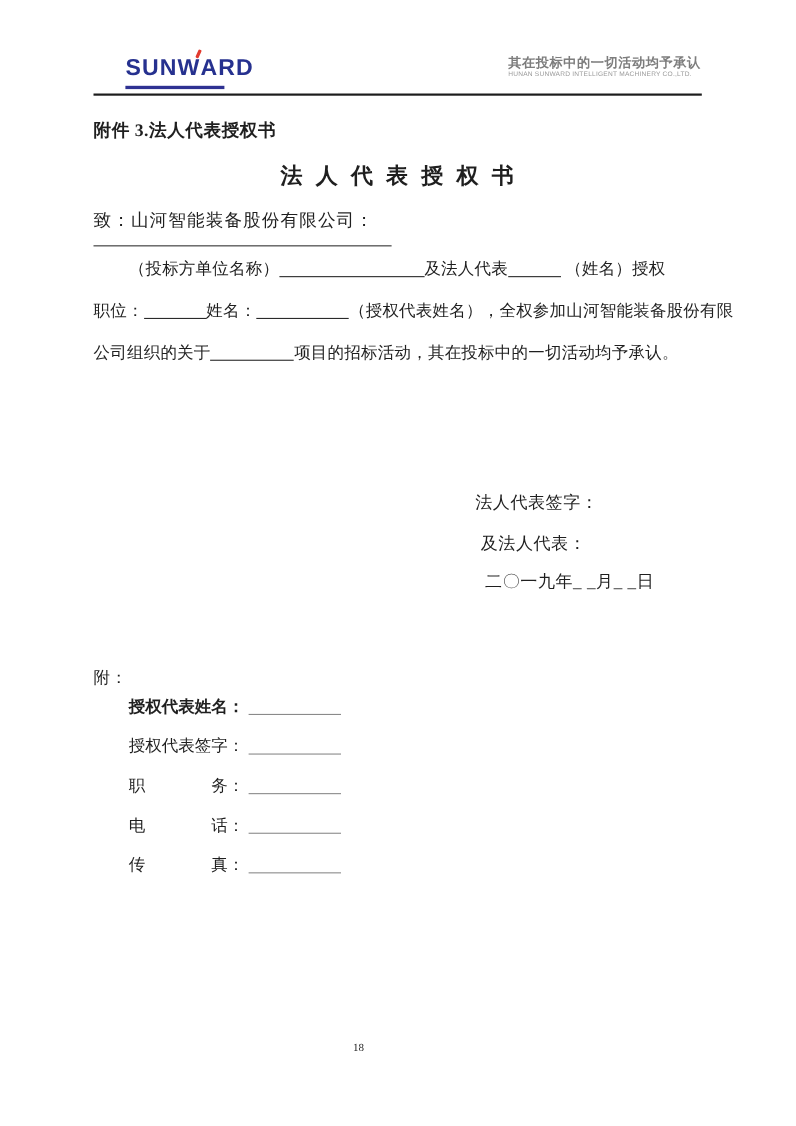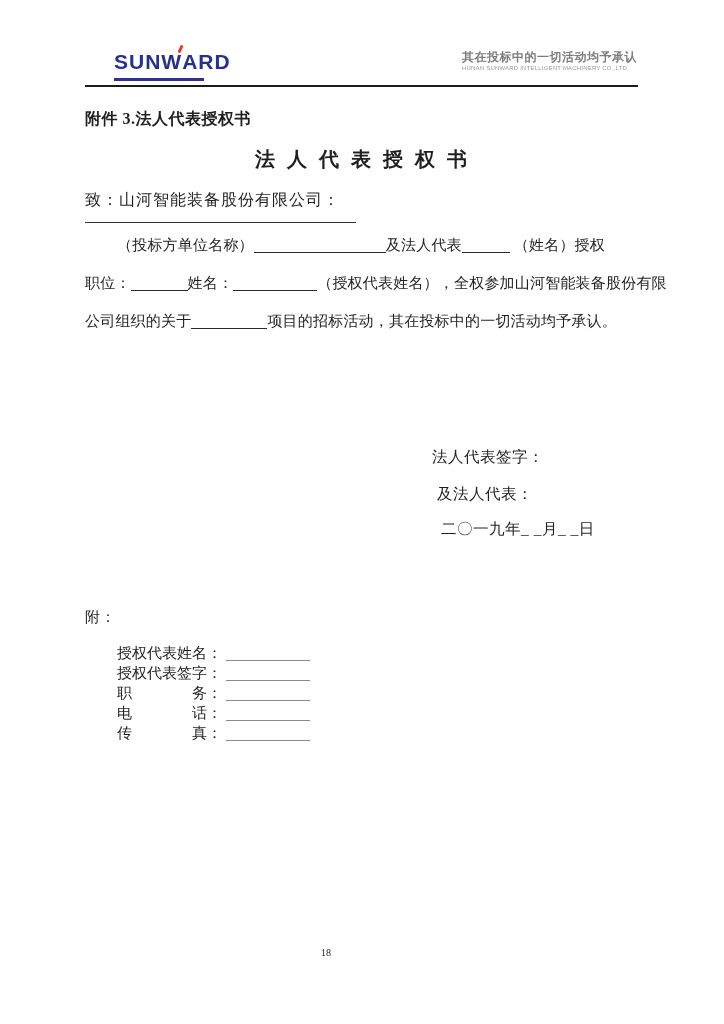--- a/index.html
+++ b/index.html
@@ -83,22 +83,22 @@
   
   .sig-line { position:absolute; font-size:15.5px; letter-spacing:0.5px; }
   .sig-rep  { left:408px; top:447px;margin-left:24px; }
   .sig-seal { left:437px; top:484px; }
   .sig-date { left:441px; top:519px; }
 
   
   .attach-form { position:absolute; left:85px; top:607px; font-size:15px; }
   .attach-label { line-height:20px; letter-spacing:0.5px; }
   .form-rows { margin-left:32px; }
-  .form-row { margin-top:0; line-height:20px; white-space:nowrap; }
-  .form-row:first-child { margin-top:16px; }
+  .form-row { margin-top:16px; line-height:20px; white-space:nowrap; }
+  .form-row:first-child { margin-top:6px;font-weight:bold; }
   .form-blank {
     display:inline-block; width:84px; height:0;
     border-bottom:1.2px solid #8a8a8a;
     vertical-align:-3px; margin-left:4px;
   }
 
   
   .page-number {
     position:absolute; left:0; top:947px; width:652px;
     text-align:center; font-size:10px; color:#222;

